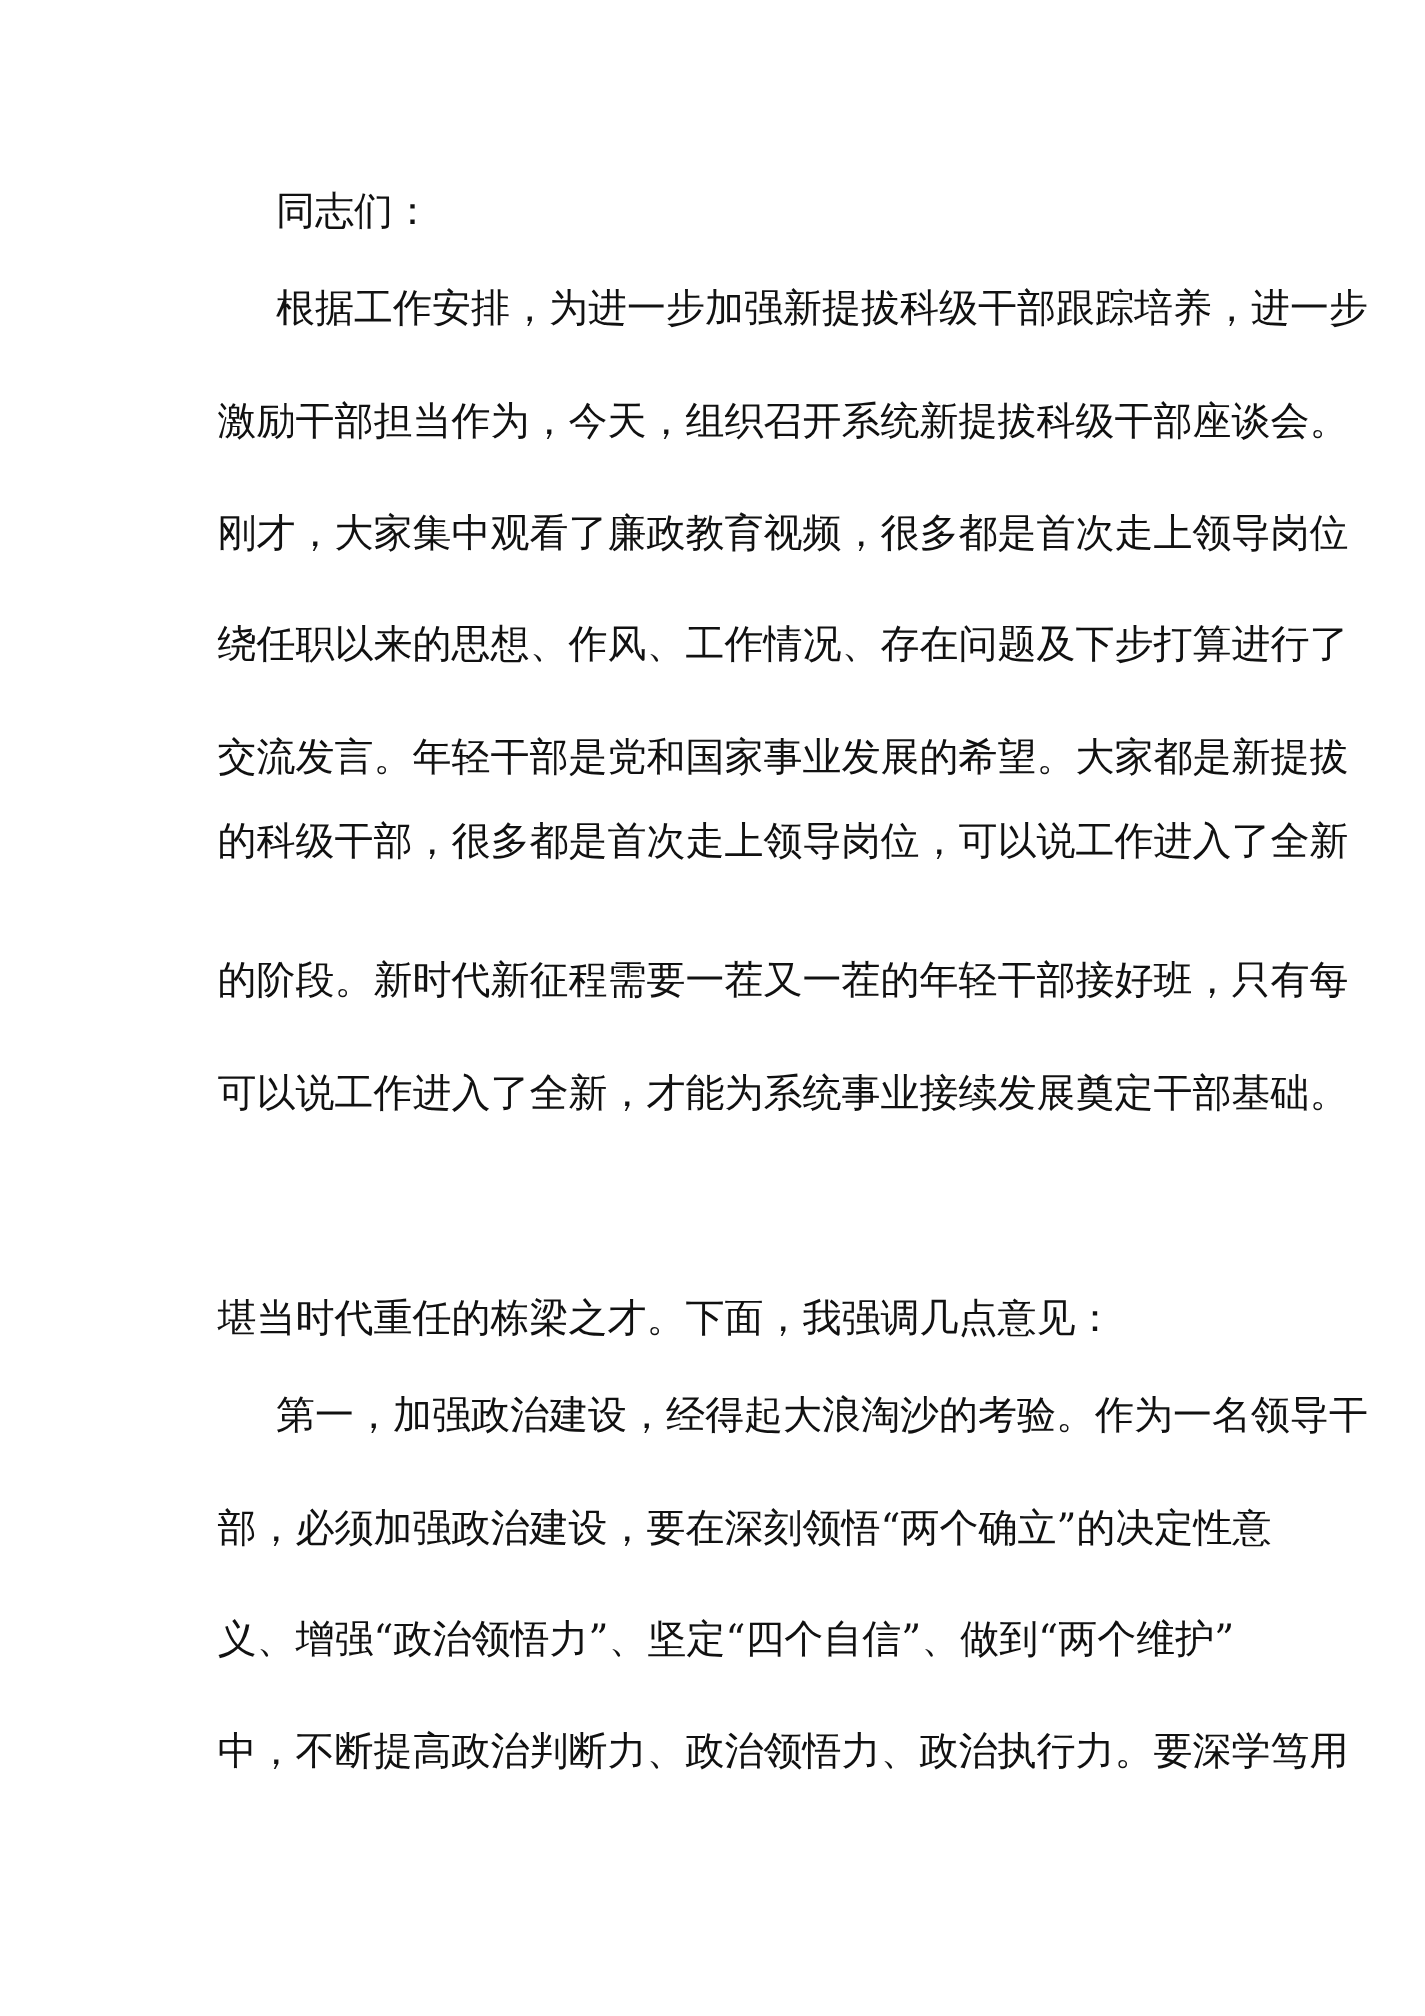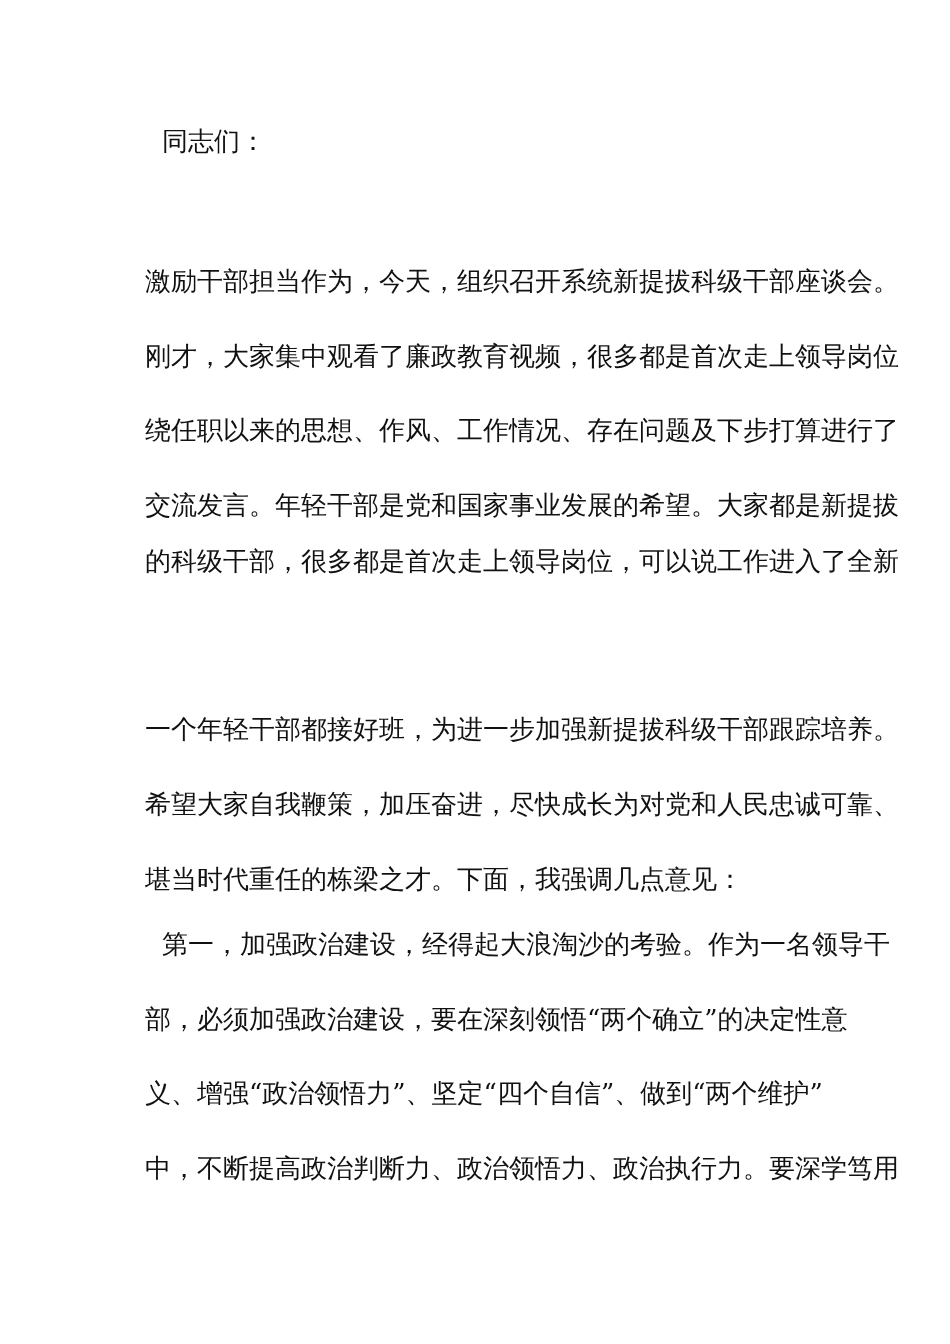--- a/index.html
+++ b/index.html
@@ -29,41 +29,42 @@
       width: 662px;
       height: 34px;
       font-size: 26px;
       line-height: 34px;
       white-space: nowrap;
       text-align: justify;
       text-align-last: justify;
       letter-spacing: 0px;
     }
     .line.indent {
-      left: 162px;
+      left: 184px;
       width: 629px;
     }
     .line.last {
       text-align-last: left;
     }
   </style>
 </head>
 <body>
 
 <div class="page">
 
   <div class="line indent last" style="top:124px;">同志们：</div>
 
+  <div class="line indent" style="top:189px;">根据工作安排，为进一步加强新提拔科级干部跟踪培养，进一步</div>
   <div class="line" style="top:264px;">激励干部担当作为，今天，组织召开系统新提拔科级干部座谈会。</div>
   <div class="line" style="top:339px;">刚才，大家集中观看了廉政教育视频，很多都是首次走上领导岗位</div>
   <div class="line" style="top:413px;">绕任职以来的思想、作风、工作情况、存在问题及下步打算进行了</div>
   <div class="line" style="top:488px;">交流发言。年轻干部是党和国家事业发展的希望。大家都是新提拔</div>
   <div class="line" style="top:544px;">的科级干部，很多都是首次走上领导岗位，可以说工作进入了全新</div>
-  <div class="line" style="top:712px;">一个年轻干部都接好班，为进一步加强新提拔科级干部跟踪培养。</div>
-  <div class="line" style="top:787px;">希望大家自我鞭策，加压奋进，尽快成长为对党和人民忠诚可靠、</div>
+  <div class="line" style="top:637px;">的阶段。新时代新征程需要一茬又一茬的年轻干部接好班，只有每</div>
+  <div class="line" style="top:712px;">可以说工作进入了全新，才能为系统事业接续发展奠定干部基础。</div>
   <div class="line last" style="top:862px;">堪当时代重任的栋梁之才。下面，我强调几点意见：</div>
 
   <div class="line indent" style="top:927px;">第一，加强政治建设，经得起大浪淘沙的考验。作为一名领导干</div>
   <div class="line" style="top:1002px;">部，必须加强政治建设，要在深刻领悟“两个确立”的决定性意</div>
   <div class="line" style="top:1076px;">义、增强“政治领悟力”、坚定“四个自信”、做到“两个维护”</div>
   <div class="line" style="top:1151px;">中，不断提高政治判断力、政治领悟力、政治执行力。要深学笃用</div>
 
 </div>
 
 </body></html>

